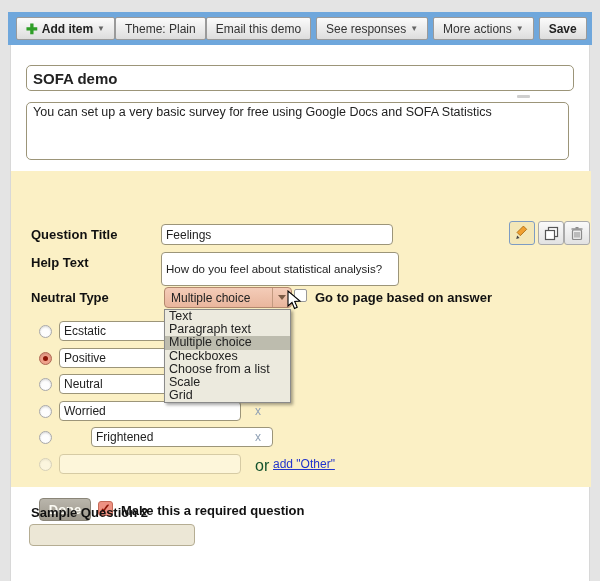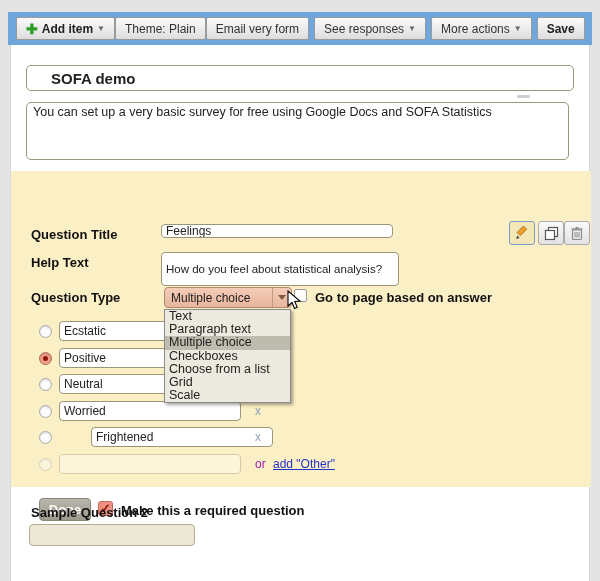--- a/index.html
+++ b/index.html
@@ -29,21 +29,21 @@
   
   #panel {
     position:absolute; left:10px; top:45px; width:580px; height:536px;
     background:#ffffff; border-left:1px solid #d8d8d8; border-right:1px solid #d8d8d8;
   }
 
   .abs { position:absolute; }
 
   #form-title-input {
     left:15px; top:20px; width:548px; height:26px;
-    border:1px solid #9c9579; border-radius:5px; padding:0 24px;
+    border:1px solid #9c9579; border-radius:5px; padding:0 6px;
     font-family:"Liberation Sans",sans-serif; font-size:15px; font-weight:bold; color:#222;
     background:#fff;
   }
   #resize-dash { left:506px; top:50px; width:13px; height:3px; background:#cfcfcf; border-radius:1px; }
   #form-desc-textarea {
     left:15px; top:57px; width:543px; height:58px;
     border:1px solid #9c9579; border-radius:5px; padding:2px 6px;
     font-family:"Liberation Sans",sans-serif; font-size:12.5px; color:#222;
     background:#fff; resize:none; overflow:hidden;
   }
@@ -110,21 +110,21 @@
   }
   .radio.checked { background:#efa28c; border:1px solid #b06a55; position:relative; }
   .radio.checked::after {
     content:""; position:absolute; left:3px; top:3px; width:5px; height:5px;
     border-radius:50%; background:#8b1507;
   }
   .radio.faded { opacity:.45; }
   .opt-input { width:182px; height:20px; }
   .opt-input.empty { background:#fdf6da; border:1px solid #d6cba4; }
   .remove-x { font-size:12px; color:#8fa0b5; cursor:pointer; }
-  .or-text { font-size:12px; color:#a21caf; }
+  .or-text { font-size:16px; color:#14532d; }
   .add-other { font-size:12px; color:#2233cc; text-decoration:underline; cursor:pointer; }
 
   
   #done-btn {
     left:28px; top:327px; width:52px; height:23px;
     background:linear-gradient(#b9b5ab,#9e998d);
     border:1px solid #8a8578; border-radius:4px;
     color:#fbfaf3; font-weight:bold; font-size:13px;
     display:flex; align-items:center; justify-content:center; cursor:pointer;
   }
@@ -155,21 +155,21 @@
       <span class="plus-icon">✚</span>
       <span>Add item</span>
       <span class="caret">▼</span>
     </div>
     <div class="tb-gap"></div>
     <div class="tb-btn">
       <span>Theme:  Plain</span>
     </div>
     <div class="tb-spacer"></div>
     <div class="tb-btn">
-      <span>Email very form</span>
+      <span>Email this demo</span>
     </div>
     <div class="tb-btn">
       <span>See responses</span>
       <span class="caret">▼</span>
     </div>
     <div class="tb-btn">
       <span>More actions</span>
       <span class="caret">▼</span>
     </div>
     <div class="tb-btn bold">
@@ -179,21 +179,21 @@
 
   <div id="panel">
 
     <input id="form-title-input" class="abs" value="SOFA demo" style="">
     <div id="resize-dash" class="abs"></div>
     <textarea id="form-desc-textarea" class="abs" style="">You can set up a very basic survey for free using Google Docs and SOFA Statistics</textarea>
 
     <div id="qblock">
 
       <div class="abs q-label" style="left:20px; top:56px;">Question Title</div>
-      <input class="abs q-input" style="left: 150px; top: 53px; width: 232px; height: 14px;" value="Feelings">
+      <input class="abs q-input" style="left: 150px; top: 53px; width: 232px; height: 21px;" value="Feelings">
 
       <div class="abs icon-btn active" style="left:498px; top:50px;">
         <svg width="16" height="16" viewBox="0 0 16 16">
           <rect x="5.5" y="1.5" width="4.6" height="9" fill="#f0a030" stroke="#a86a10" stroke-width="0.8" transform="rotate(45 8 6)"></rect>
           <path d="M3.2 10.5 L5.6 12.9 L2.2 13.9 Z" fill="#444"></path>
         </svg>
       </div>
       <div class="abs icon-btn" style="left:527px; top:50px;">
         <svg width="15" height="15" viewBox="0 0 15 15">
           <rect x="4.5" y="1.5" width="9" height="9" fill="#fff" stroke="#555" stroke-width="1.2"></rect>
@@ -207,21 +207,21 @@
           <line x1="5" y1="6" x2="5" y2="11.5" stroke="#8a8a8a" stroke-width="1"></line>
           <line x1="7" y1="6" x2="7" y2="11.5" stroke="#8a8a8a" stroke-width="1"></line>
           <line x1="9" y1="6" x2="9" y2="11.5" stroke="#8a8a8a" stroke-width="1"></line>
           <rect x="5.5" y="1" width="3" height="1.6" fill="#8a8a8a"></rect>
         </svg>
       </div>
 
       <div class="abs q-label" style="left:20px; top:84px;">Help Text</div>
       <input class="abs q-input" style="left: 150px; top: 81px; width: 238px; height: 34px; font-size: 11.5px;" value="How do you feel about statistical analysis?">
 
-      <div class="abs q-label" style="left:20px; top:119px;">Question Type</div>
+      <div class="abs q-label" style="left:20px; top:119px;">Neutral Type</div>
       <div id="type-select" class="abs">
         <span class="sel-text">Multiple choice</span>
         <span class="sel-arrow">
             <span class="down-tri"></span>
           </span>
       </div>
       <div class="abs checkbox" style="left:283px; top:118px;"></div>
       <div class="abs q-label" style="left:304px; top:119px;">Go to page based on answer</div>
 
       <div class="abs radio" style="left:28px; top:154px;"></div>
@@ -254,22 +254,22 @@
       </div>
       <div id="required-checkbox" class="abs">✓</div>
       <div class="abs q-label" style="left:110px; top:332px;">Make this a required question</div>
 
       <div id="type-menu" class="abs">
         <div class="menu-item">Text</div>
         <div class="menu-item">Paragraph text</div>
         <div class="menu-item selected">Multiple choice</div>
         <div class="menu-item">Checkboxes</div>
         <div class="menu-item">Choose from a list</div>
+        <div class="menu-item">Scale</div>
         <div class="menu-item">Grid</div>
-        <div class="menu-item">Scale</div>
       </div>
 
       <div id="cursor" class="abs">
         <svg width="15" height="21" viewBox="0 0 15 21">
           <path d="M1 1 L1 16 L5 12.5 L7.5 18.5 L10.2 17.3 L7.7 11.5 L13 11 Z" fill="#fff" stroke="#000" stroke-width="1.1"></path>
         </svg>
       </div>
     </div>
 
     <div class="abs q-label" id="sq2-label">Sample Question 2</div>

